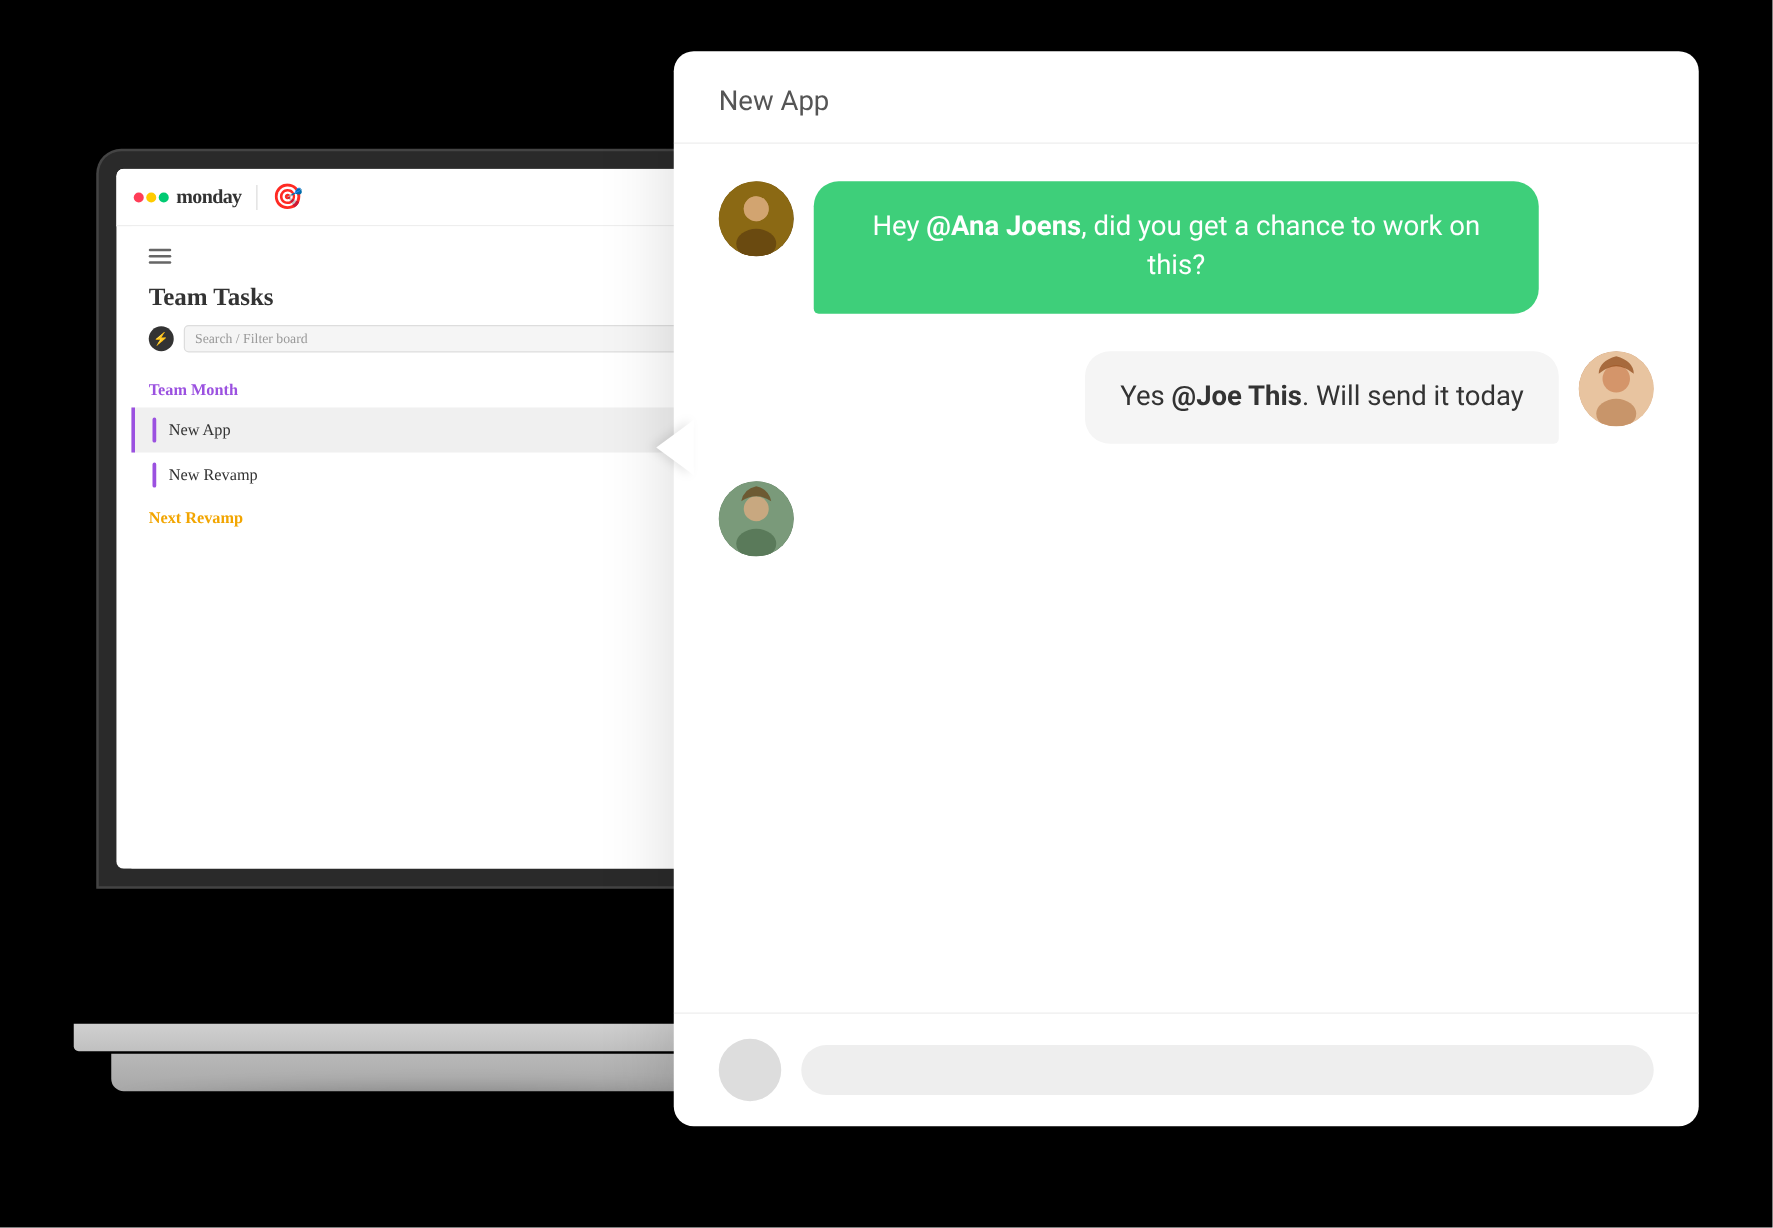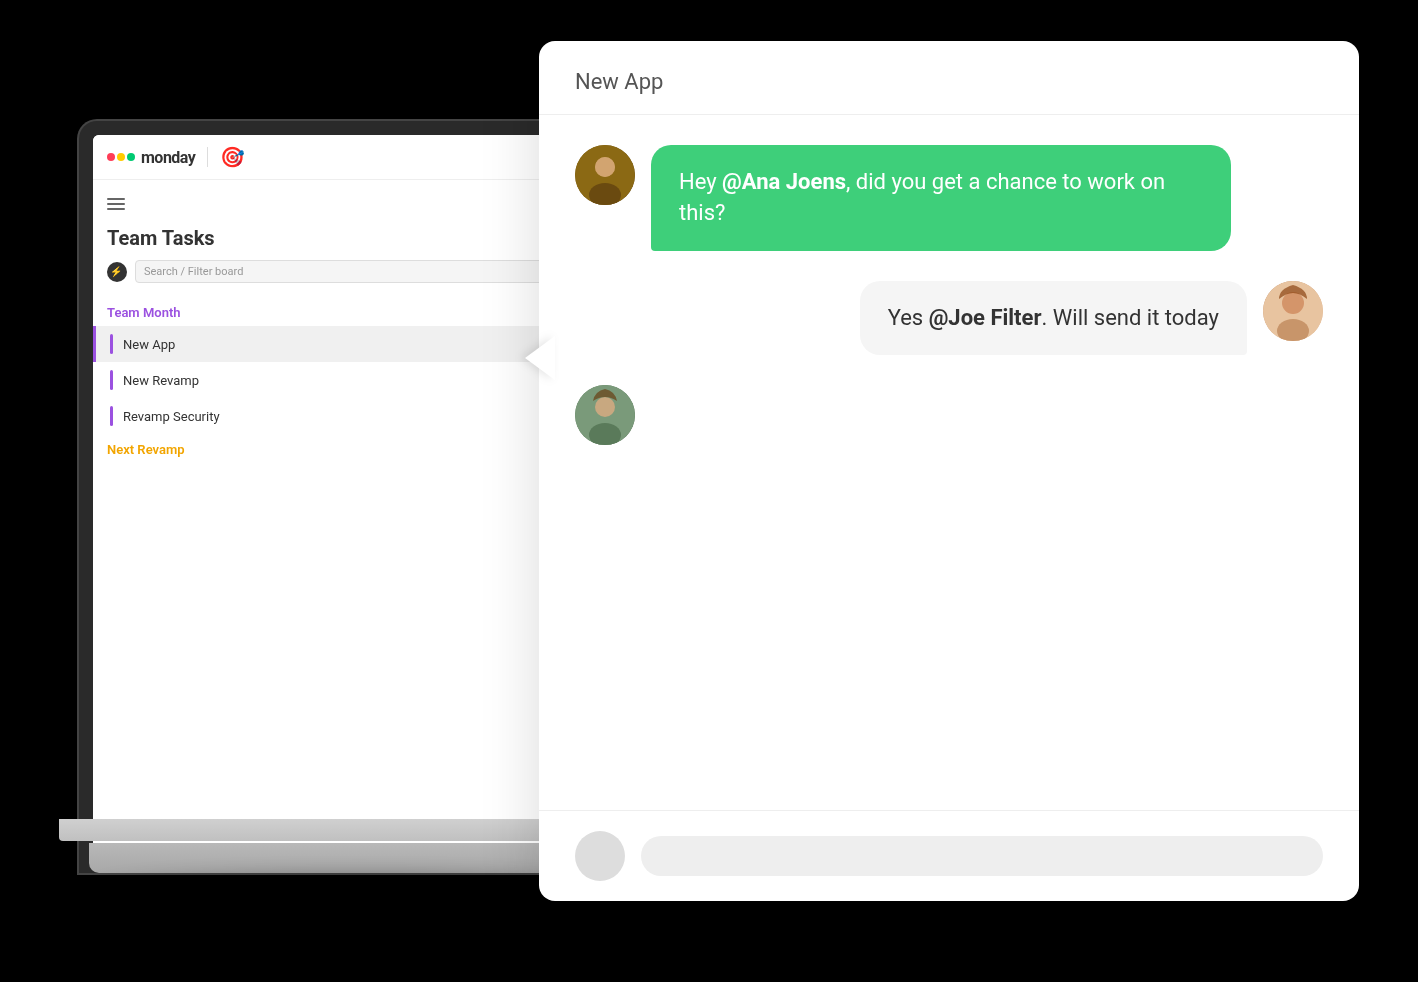--- a/index.html
+++ b/index.html
@@ -27,25 +27,26 @@
       top: 80px;
       width: 600px;
       height: 780px;
     }
 
     .laptop-screen-outer {
       position: absolute;
       top: 0;
       left: 20px;
       right: 20px;
-      height: 752px;
+      height: 588px;
       background: #2a2a2a;
       border-radius: 18px 18px 0 0;
       padding: 14px;
       box-shadow: 0 0 0 2px #444, 0 20px 60px rgba(0,0,0,0.8);
+      font-family: Liberation Serif, serif;
     }
 
     .laptop-screen-inner {
       width: 100%;
       height: 100%;
       background: #f5f5f5;
       border-radius: 6px;
       overflow: hidden;
     }
 
@@ -129,20 +130,21 @@
     }
 
     .logo-icon {
       font-size: 20px;
     }
 
     .app-body {
       display: flex;
       flex: 1;
       overflow: hidden;
+      margin-left: 12px;
     }
 
     .sidebar {
       width: 100%;
       padding: 12px 0;
       background: #fff;
     }
 
     .hamburger-btn {
       display: flex;
@@ -290,20 +292,21 @@
       display: flex;
       flex-direction: column;
       gap: 30px;
       overflow: hidden;
     }
 
     .message-row {
       display: flex;
       align-items: flex-start;
       gap: 16px;
+      text-align: center;
     }
 
     .message-row.right {
       justify-content: flex-end;
     }
 
     .avatar-circle {
       width: 60px;
       height: 60px;
       border-radius: 50%;
@@ -439,24 +442,20 @@
               <div class="section-label this-month">Team Month</div>
 
               <div class="pulse-list-item active">
                 <div class="item-bar"></div>
                 <span class="pulse-item-text">New App</span>
               </div>
               <div class="pulse-list-item">
                 <div class="item-bar"></div>
                 <span class="pulse-item-text">New Revamp</span>
               </div>
-              <div class="pulse-list-item">
-                <div class="item-bar"></div>
-                <span class="pulse-item-text">Revamp Security</span>
-              </div>
 
               <div class="section-label next-month">Next Revamp</div>
             </div>
           </div>
         </div>
       </div>
     </div>
     <div class="laptop-base"></div>
     <div class="laptop-foot"></div>
     <div class="laptop-shadow"></div>
@@ -481,21 +480,21 @@
             <circle cx="30" cy="22" r="10" fill="#d4a574" opacity="0.8"></circle>
           </svg>
         </div>
         <div class="bubble green">
           Hey <span class="mention">@Ana Joens</span>, did you get a chance to work on this?
         </div>
       </div>
 
       <div class="message-row right">
         <div class="bubble white">
-          Yes <span class="mention">@Joe Filter</span>. Will send it today
+          Yes <span class="mention">@Joe This</span>. Will send it today
         </div>
         <div class="avatar-circle avatar-ana">
           <svg width="60" height="60" viewBox="0 0 60 60">
             <circle cx="30" cy="30" r="30" fill="#e8c4a0"></circle>
             <circle cx="30" cy="22" r="11" fill="#d4956a"></circle>
             <ellipse cx="30" cy="50" rx="16" ry="12" fill="#c8956a"></ellipse>
             <path d="M 16 18 Q 30 6 44 18 Q 44 8 30 4 Q 16 8 16 18" fill="#8B4513" opacity="0.7"></path>
           </svg>
         </div>
       </div>

